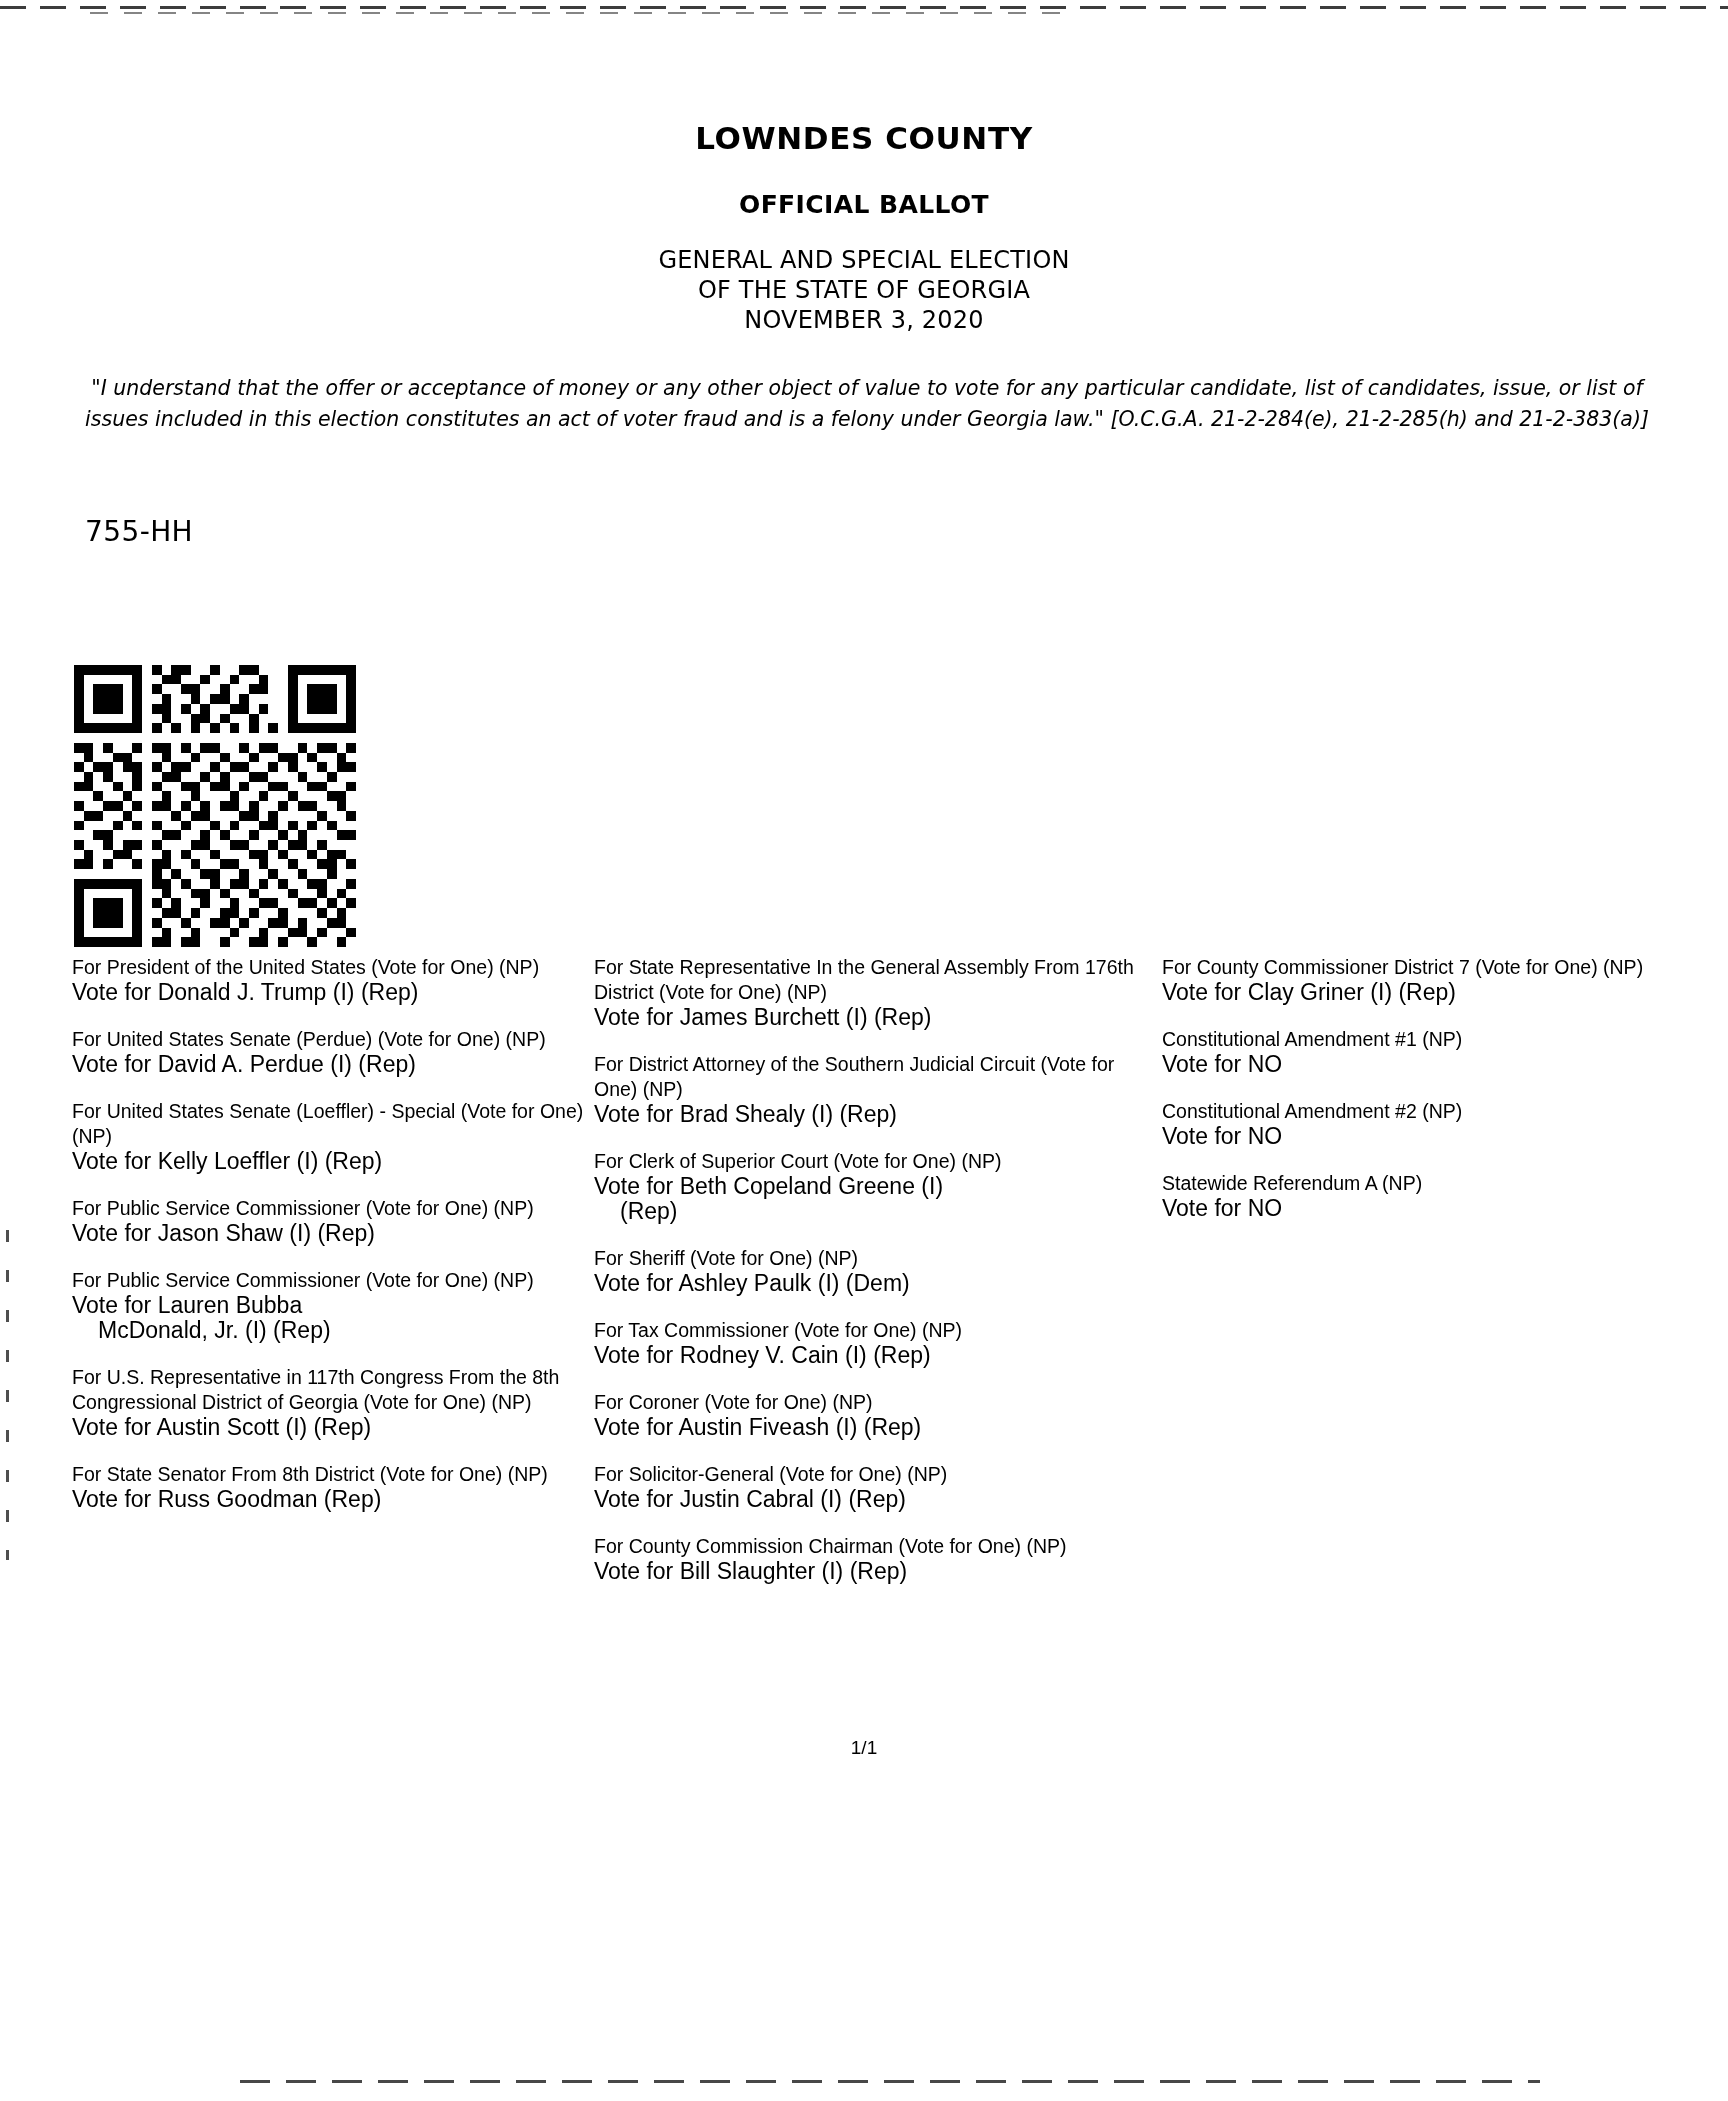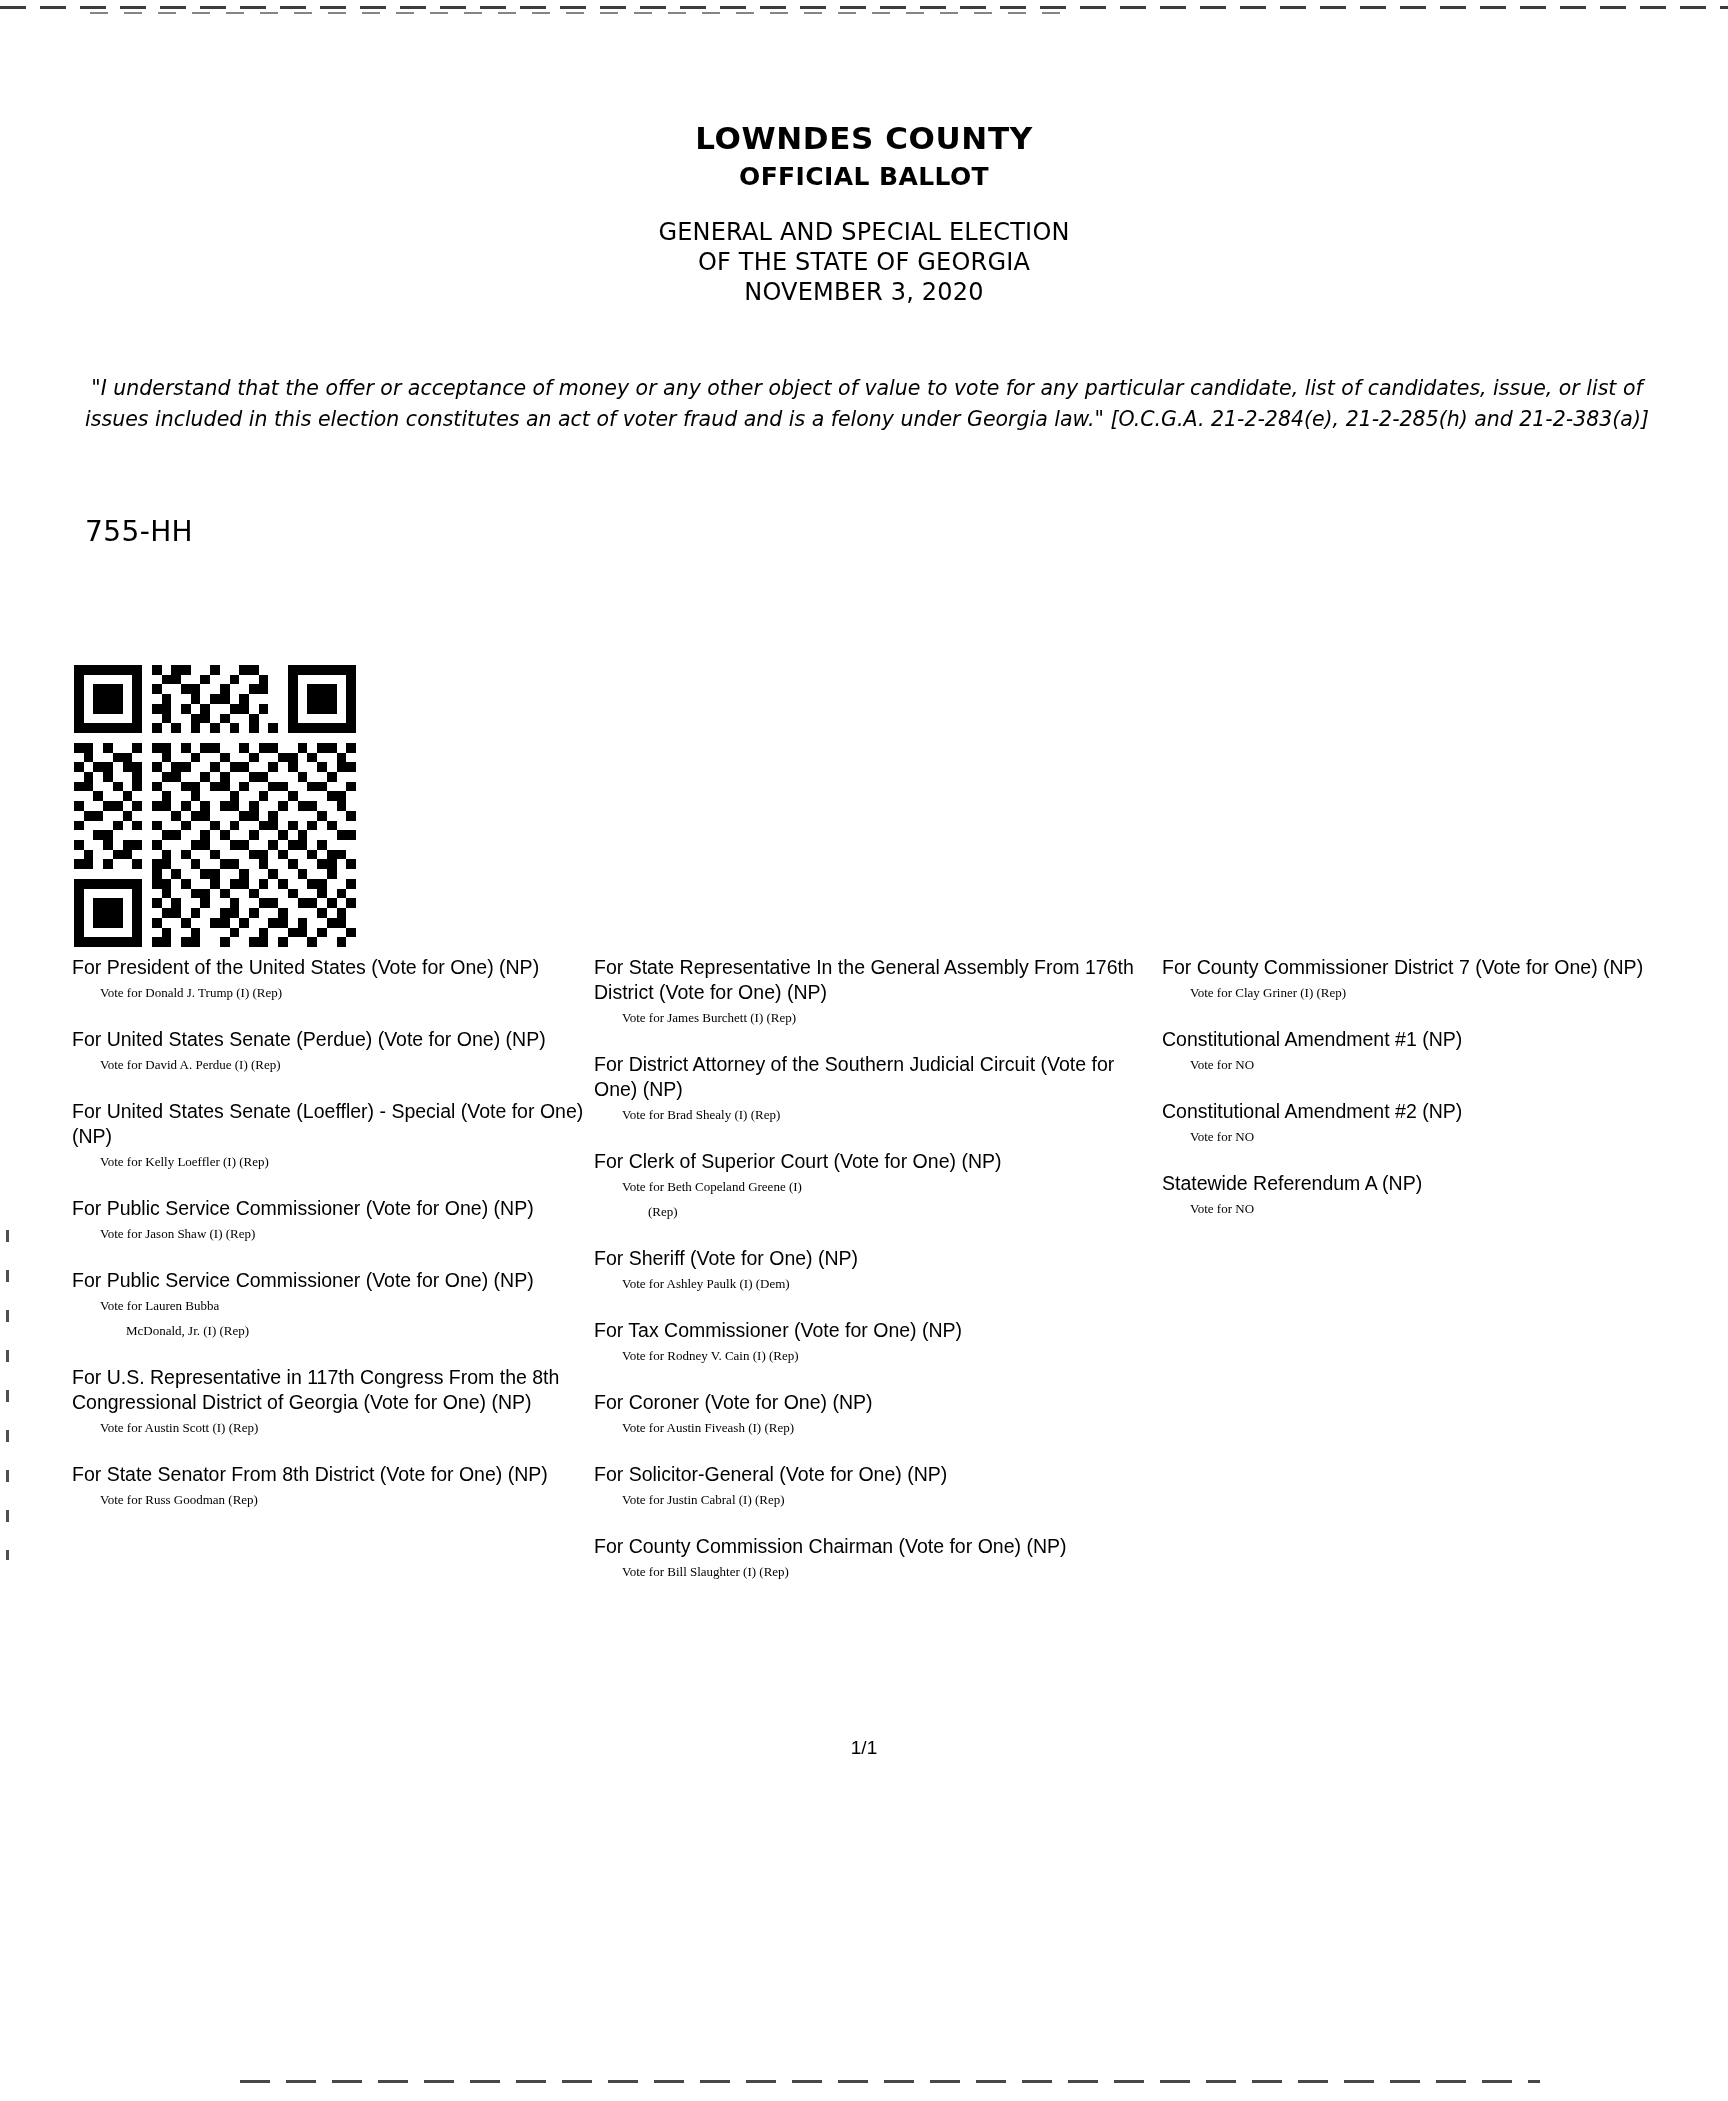--- a/index.html
+++ b/index.html
@@ -64,21 +64,21 @@
   }
   .title-main {
     font-size: 31px;
     font-weight: bold;
     letter-spacing: .6px;
     line-height: 40px;
   }
   .title-sub {
     font-size: 25px;
     font-weight: bold;
-    margin-top: 4px;
+    margin-top: 32px;
     letter-spacing: .4px;
   }
   .title-elec {
     font-size: 24px;
     font-weight: normal;
     margin-top: 26px;
     line-height: 30px;
     letter-spacing: .2px;
   }
 
@@ -124,24 +124,22 @@
   .col3 { left: 1090px; width: 500px; }
 
   .contest {
     margin-bottom: 22px;
   }
   .contest-title {
     font-size: 19.5px;
     line-height: 25px;
   }
   .choice {
-    margin-left: 28px;
-    font-size: 13px;
+    font-size: 23px;
     line-height: 25px;
-    font-family: Liberation Serif, serif;
   }
   .choice .wrap2 {
     display: block;
     margin-left: 26px;
   }
 
   .pagenum {
     position: absolute;
     left: 0; top: 1737px;
     width: 1728px;

